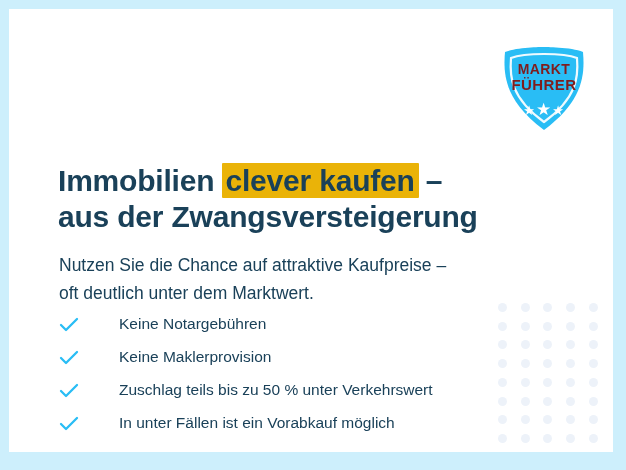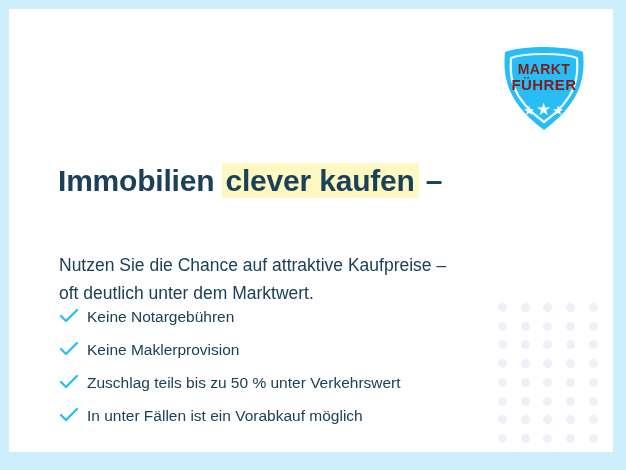--- a/index.html
+++ b/index.html
@@ -131,21 +131,21 @@
     left: 49px;
     top: 134px;
     width: 520px;
     color: #1A4159;
     font-size: 30px;
     font-weight: bold;
     line-height: 36px;
     letter-spacing: -0.2px;
   }
   #headline .hl {
-    background: #fef9c3;
+    background: #eab308;
     padding: 1px 4px;
     margin: 0 -1px;
     border-radius: 1px;
   }
   #headline-line-2 { display: block; }
 
   
   #subtitle {
     position: absolute;
     left: 50px;
@@ -160,22 +160,23 @@
 
   
   #feature-list {
     position: absolute;
     left: 50px;
     top: 299px;
     width: 500px;
   }
   .feature-row {
     display: flex;
-    align-items: flex-start;
+    align-items: center;
     height: 33px;
+    gap: 32px;
   }
   .feature-check {
     width: 28px;
     flex: 0 0 28px;
     display: flex;
     align-items: center;
   }
   .feature-label {
     color: #1A4159;
     font-size: 15.5px;
@@ -244,20 +245,21 @@
         <span id="badge-line-1">MARKT</span>
         <span id="badge-line-2">FÜHRER</span>
       </div>
       <div id="badge-stars">
         <span>★</span><span class="big">★</span><span>★</span>
       </div>
     </div>
 
     <h1 id="headline">
       <span>Immobilien </span><span class="hl">clever kaufen</span><span> –</span>
+      <span id="headline-line-2">aus der Zwangsversteigerung</span>
     </h1>
 
     <p id="subtitle">
       <span>Nutzen Sie die Chance auf attraktive Kaufpreise –</span>
       <span>oft deutlich unter dem Marktwert.</span>
     </p>
 
     <ul id="feature-list" style="list-style:none;margin:0;padding:0;">
       <li class="feature-row">
         <span class="feature-check">

